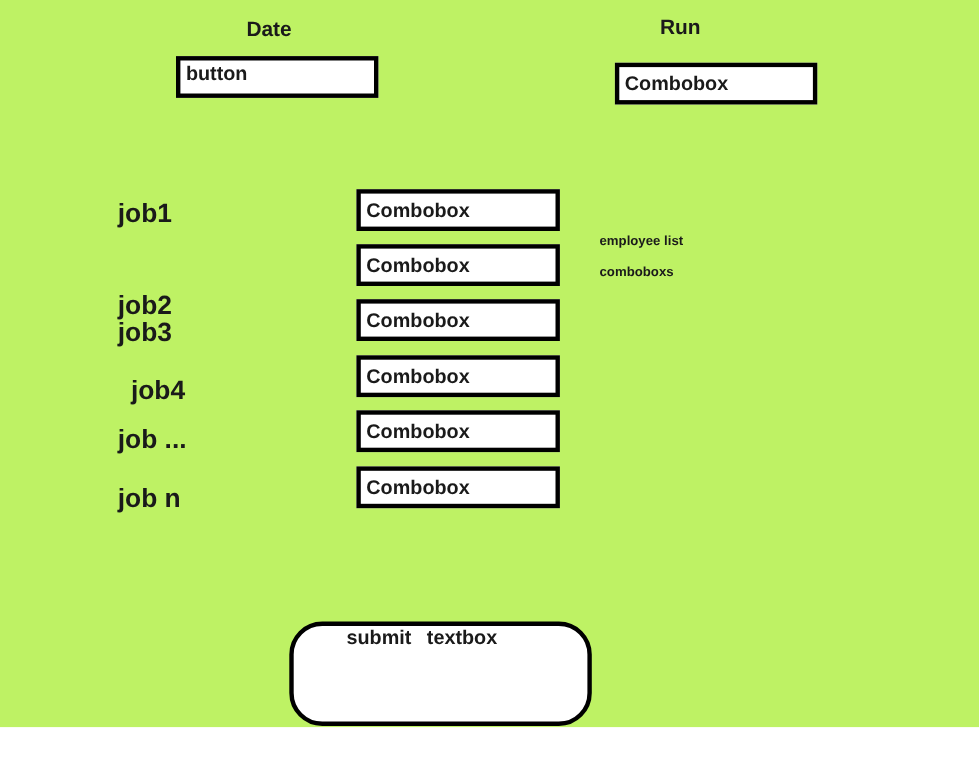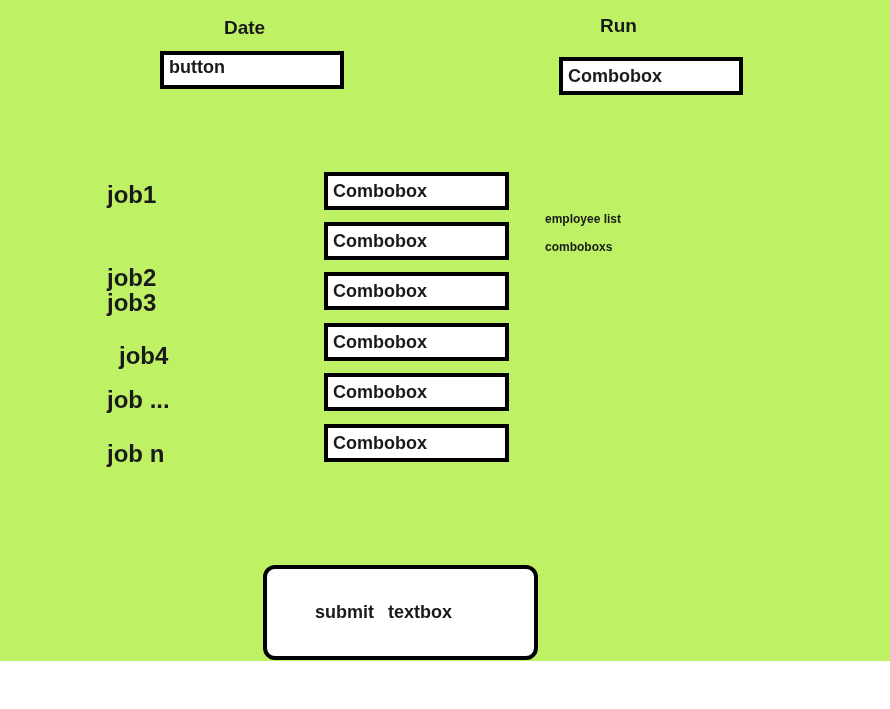--- a/index.html
+++ b/index.html
@@ -60,24 +60,24 @@
   }
   
   .submit-button {
     position: absolute;
     box-sizing: border-box;
     left: 263px;
     top: 565px;
     width: 275px;
     height: 95px;
     border: 4px solid #000000;
-    border-radius: 12px;
+    border-radius: 30px;
     background: #ffffff;
     display: flex;
-    align-items: center;
+    align-items: flex-start;
     justify-content: center;
     gap: 14px;
     padding-right: 34px;
     font-size: 18px;
     cursor: pointer;
   }
 </style>
 </head>
 <body>
 

